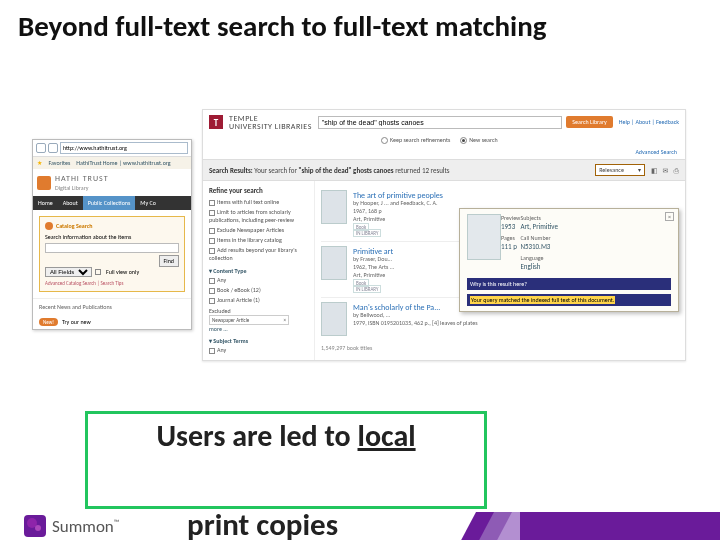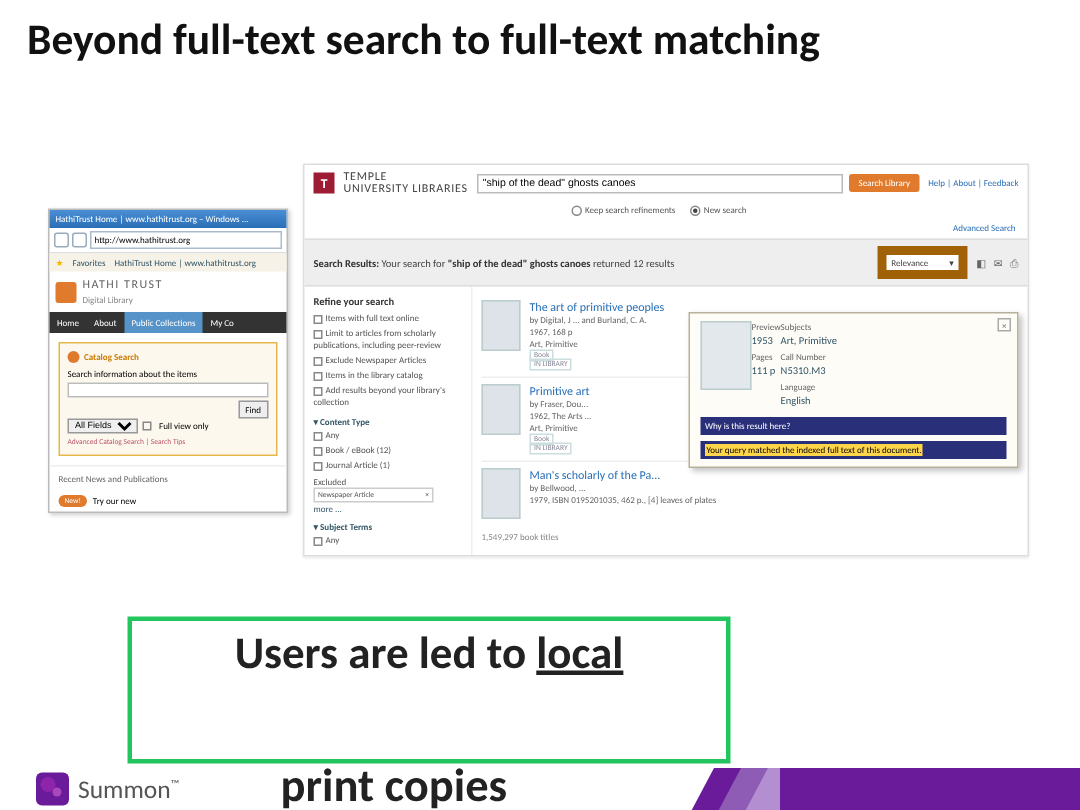--- a/index.html
+++ b/index.html
@@ -39,21 +39,21 @@
   .srch { flex: 1; display: flex; align-items: center; gap: 4px; }
   .srch input { flex: 1; border: 1px solid #bbb; padding: 2px 3px; font-size: 7px; }
   .srch .go { background: #e07b2e; color: #fff; padding: 2px 6px; font-size: 6px; border-radius: 2px; }
   .hlinks { color: #2a6fb6; font-size: 6px; }
   .adv { text-align: right; color: #2a6fb6; font-size: 6px; padding: 0 8px 3px 0; }
   .radios { padding: 2px 0 4px 178px; font-size: 6px; color: #555; display: flex; gap: 10px; align-items: center; }
   .radio { width: 7px; height: 7px; border: 1px solid #888; border-radius: 50%; display: inline-block; vertical-align: middle; margin-right: 2px; position: relative; }
   .radio.sel::after { content: ""; width: 3px; height: 3px; background: #444; border-radius: 50%; position: absolute; top: 1px; left: 1px; }
   .srbar { background: #eee; padding: 4px 6px; font-size: 7px; border-top: 1px solid #ddd; border-bottom: 1px solid #ddd; display: flex; justify-content: space-between; align-items: center; }
   .srbar b { color: #333; }
-  .reldrop { border: 6px solid #a16207; padding: 1px 3px; font-size: 6px; background: #fff; display: flex; align-items: center; gap: 14px; }
+  .reldrop { border: 1px solid #a16207; padding: 1px 3px; font-size: 6px; background: #fff; display: flex; align-items: center; gap: 14px; }
   .reldrop::after { content: "▾"; font-size: 6px; }
   .iconset { display: flex; gap: 5px; color: #666; font-size: 7px; }
   .body { display: flex; }
   .refine { width: 112px; padding: 5px 6px; font-size: 6px; color: #555; border-right: 1px solid #eee; }
   .refine h5 { font-size: 7px; font-weight: bold; color: #333; margin-bottom: 2px; }
   .ck { width: 6px; height: 6px; border: 1px solid #888; display: inline-block; margin-right: 2px; vertical-align: middle; }
   .refine li { list-style: none; padding: 1px 0; }
   .tri { color: #356; margin-top: 4px; font-weight: bold; }
   .excl { border: 1px solid #ccc; padding: 1px 2px; font-size: 5px; display: inline-flex; justify-content: space-between; width: 80px; }
   .results { flex: 1; padding: 5px 6px; }
@@ -91,21 +91,20 @@
   .inner .i2 { margin-left: 18px; width: 26px; height: 34px; background: #b38fd1; clip-path: polygon(18px 0, 100% 0, 100% 100%, 0 100%); }
 </style>
 </head>
 <body>
 
 <div class="title">Beyond full-text search to full-text matching</div>
 
 <div class="stage">
 
   <div class="browser">
-    <div class="titlebar">HathiTrust Home | www.hathitrust.org – Windows ...</div>
     <div class="navrow">
       <span class="navicon"></span>
       <span class="navicon"></span>
       <span class="urlbx">http://www.hathitrust.org</span>
     </div>
     <div class="favrow">
       <span class="star">★</span>
       <span>Favorites</span>
       <span>HathiTrust Home | www.hathitrust.org</span>
     </div>
@@ -206,21 +205,21 @@
         <div class="tri">▾ Subject Terms</div>
         <ul>
             <li><span class="ck"></span><span>Any</span></li>
           </ul>
       </div>
       <div class="results">
         <div class="ritem">
           <div class="thumb"></div>
           <div class="meta">
             <div class="ttl">The art of primitive peoples</div>
-            <div>by Digital, J ... and Burland, C. A.</div>
+            <div>by Hooper, J ... and Feedback, C. A.</div>
             <div>1967, 168 p</div>
             <div>Art, Primitive</div>
             <div class="tags"><span>Book</span></div>
             <div class="tags"><span>IN LIBRARY</span></div>
           </div>
         </div>
         <div class="ritem">
           <div class="thumb"></div>
           <div class="meta">
             <div class="ttl">Primitive art</div>

